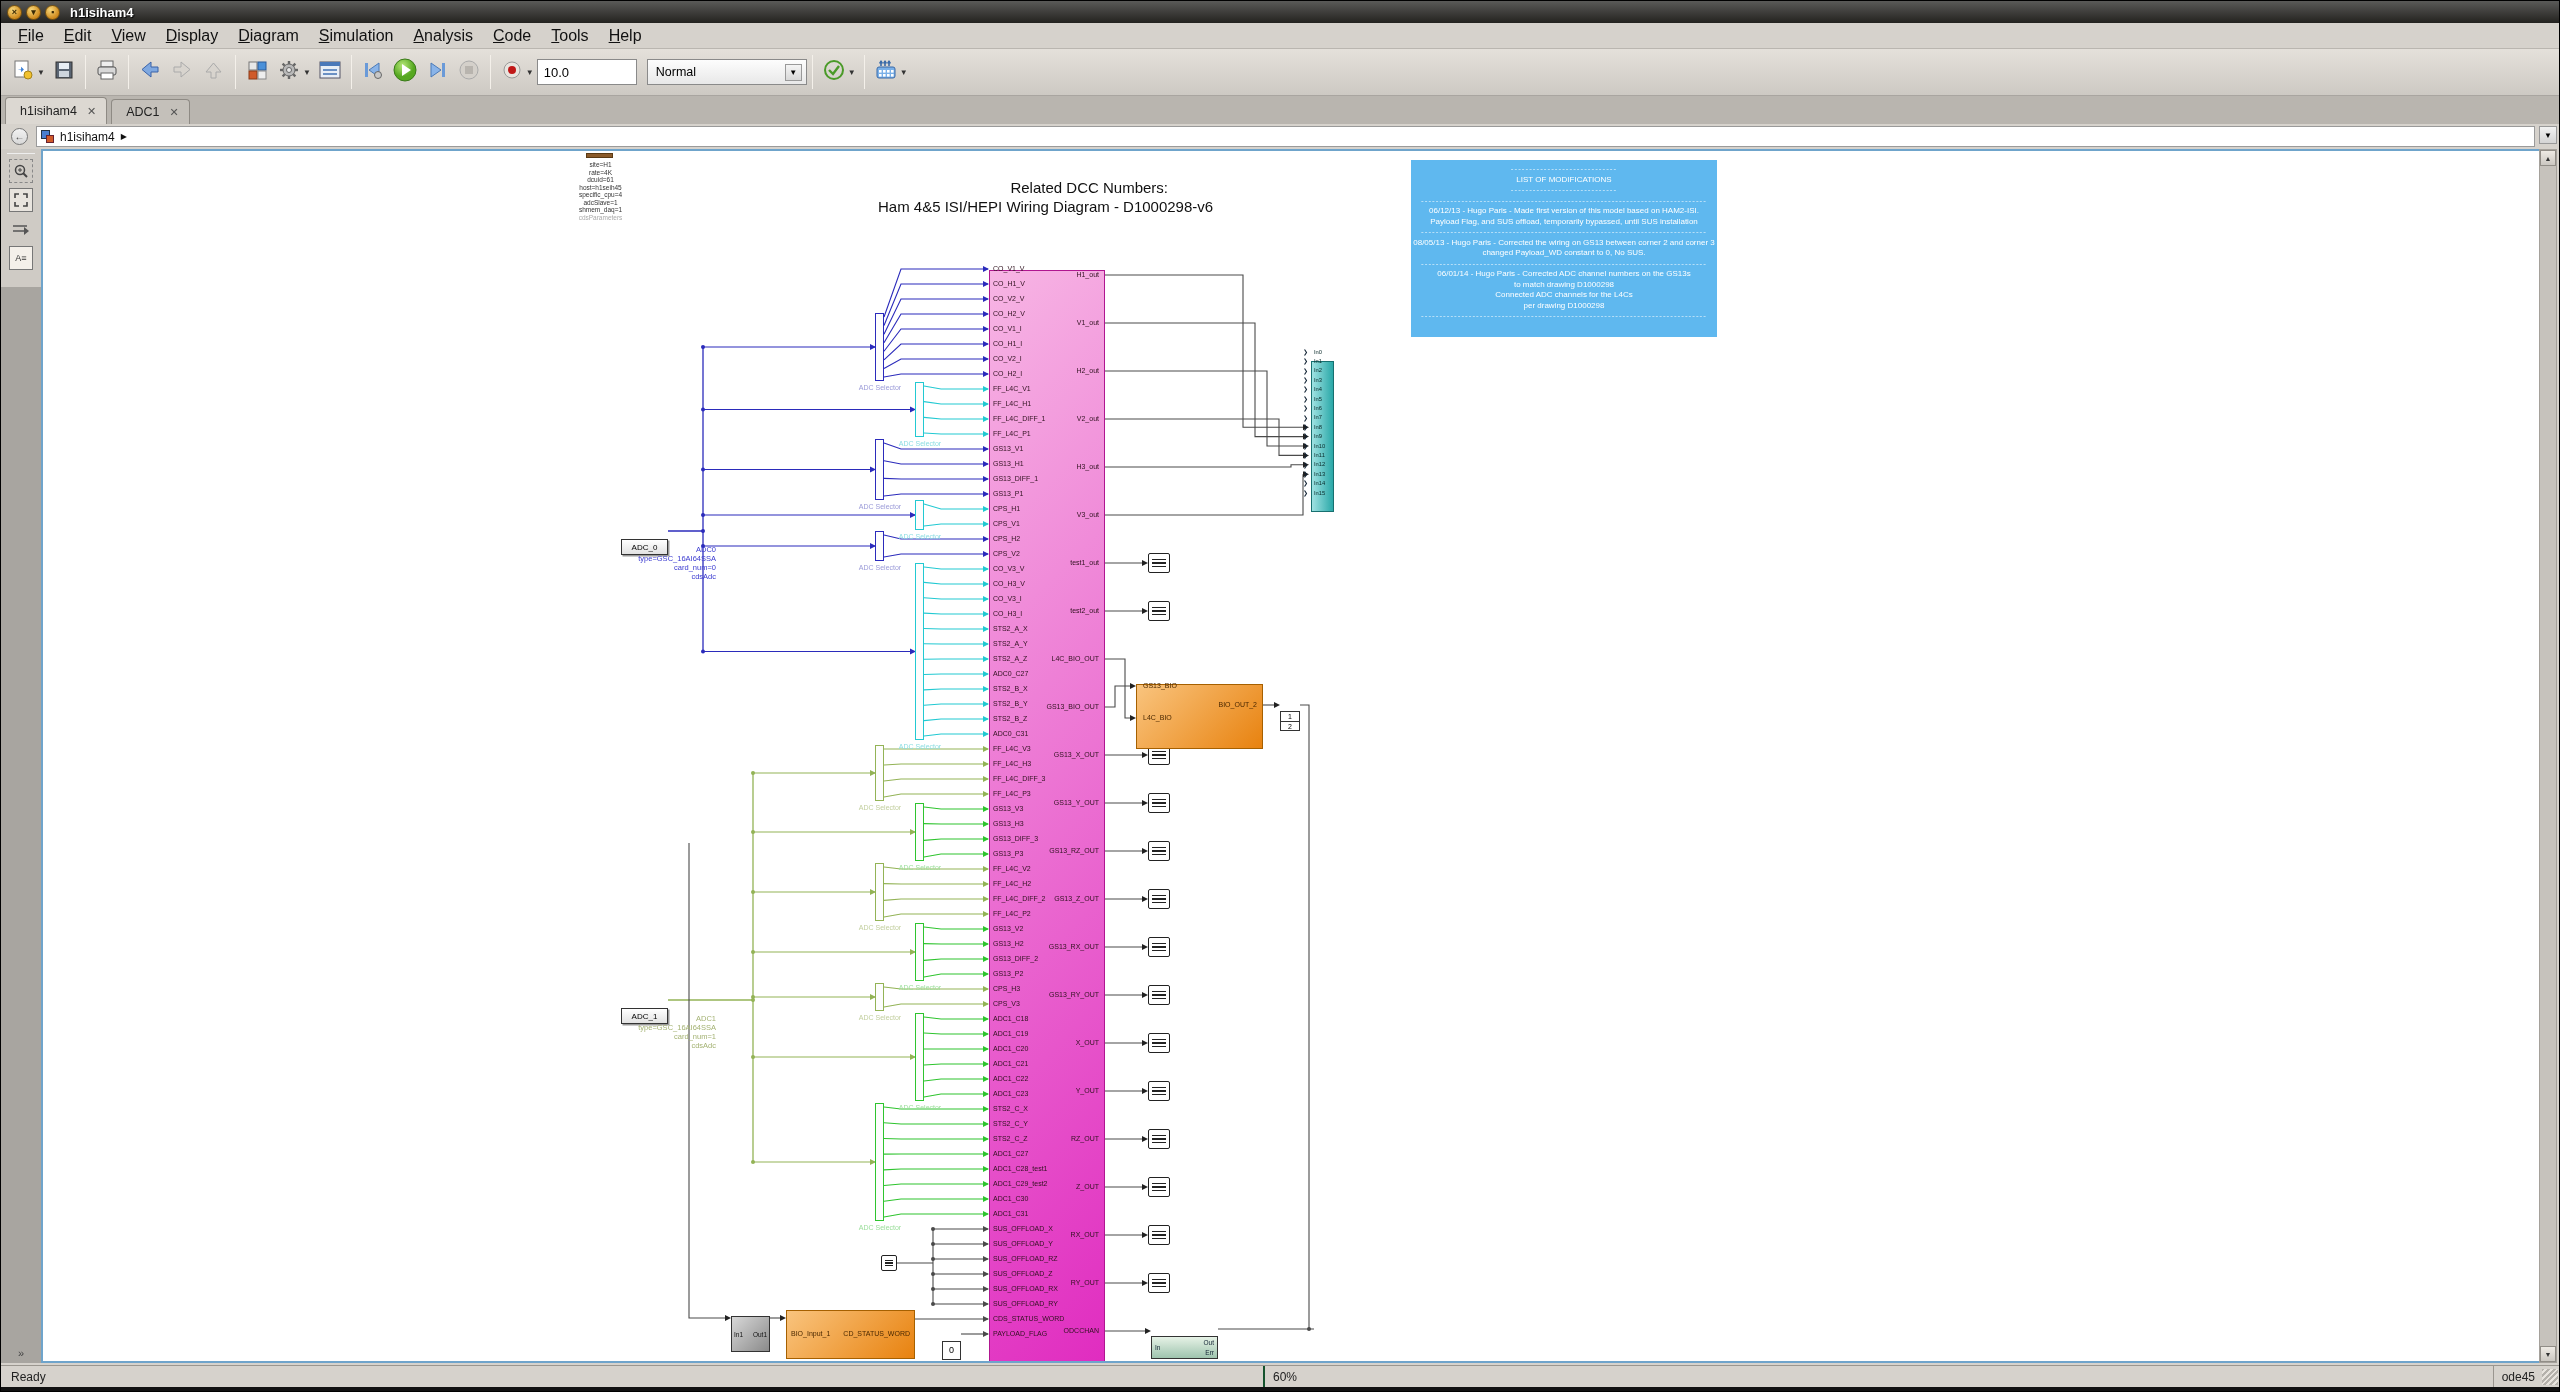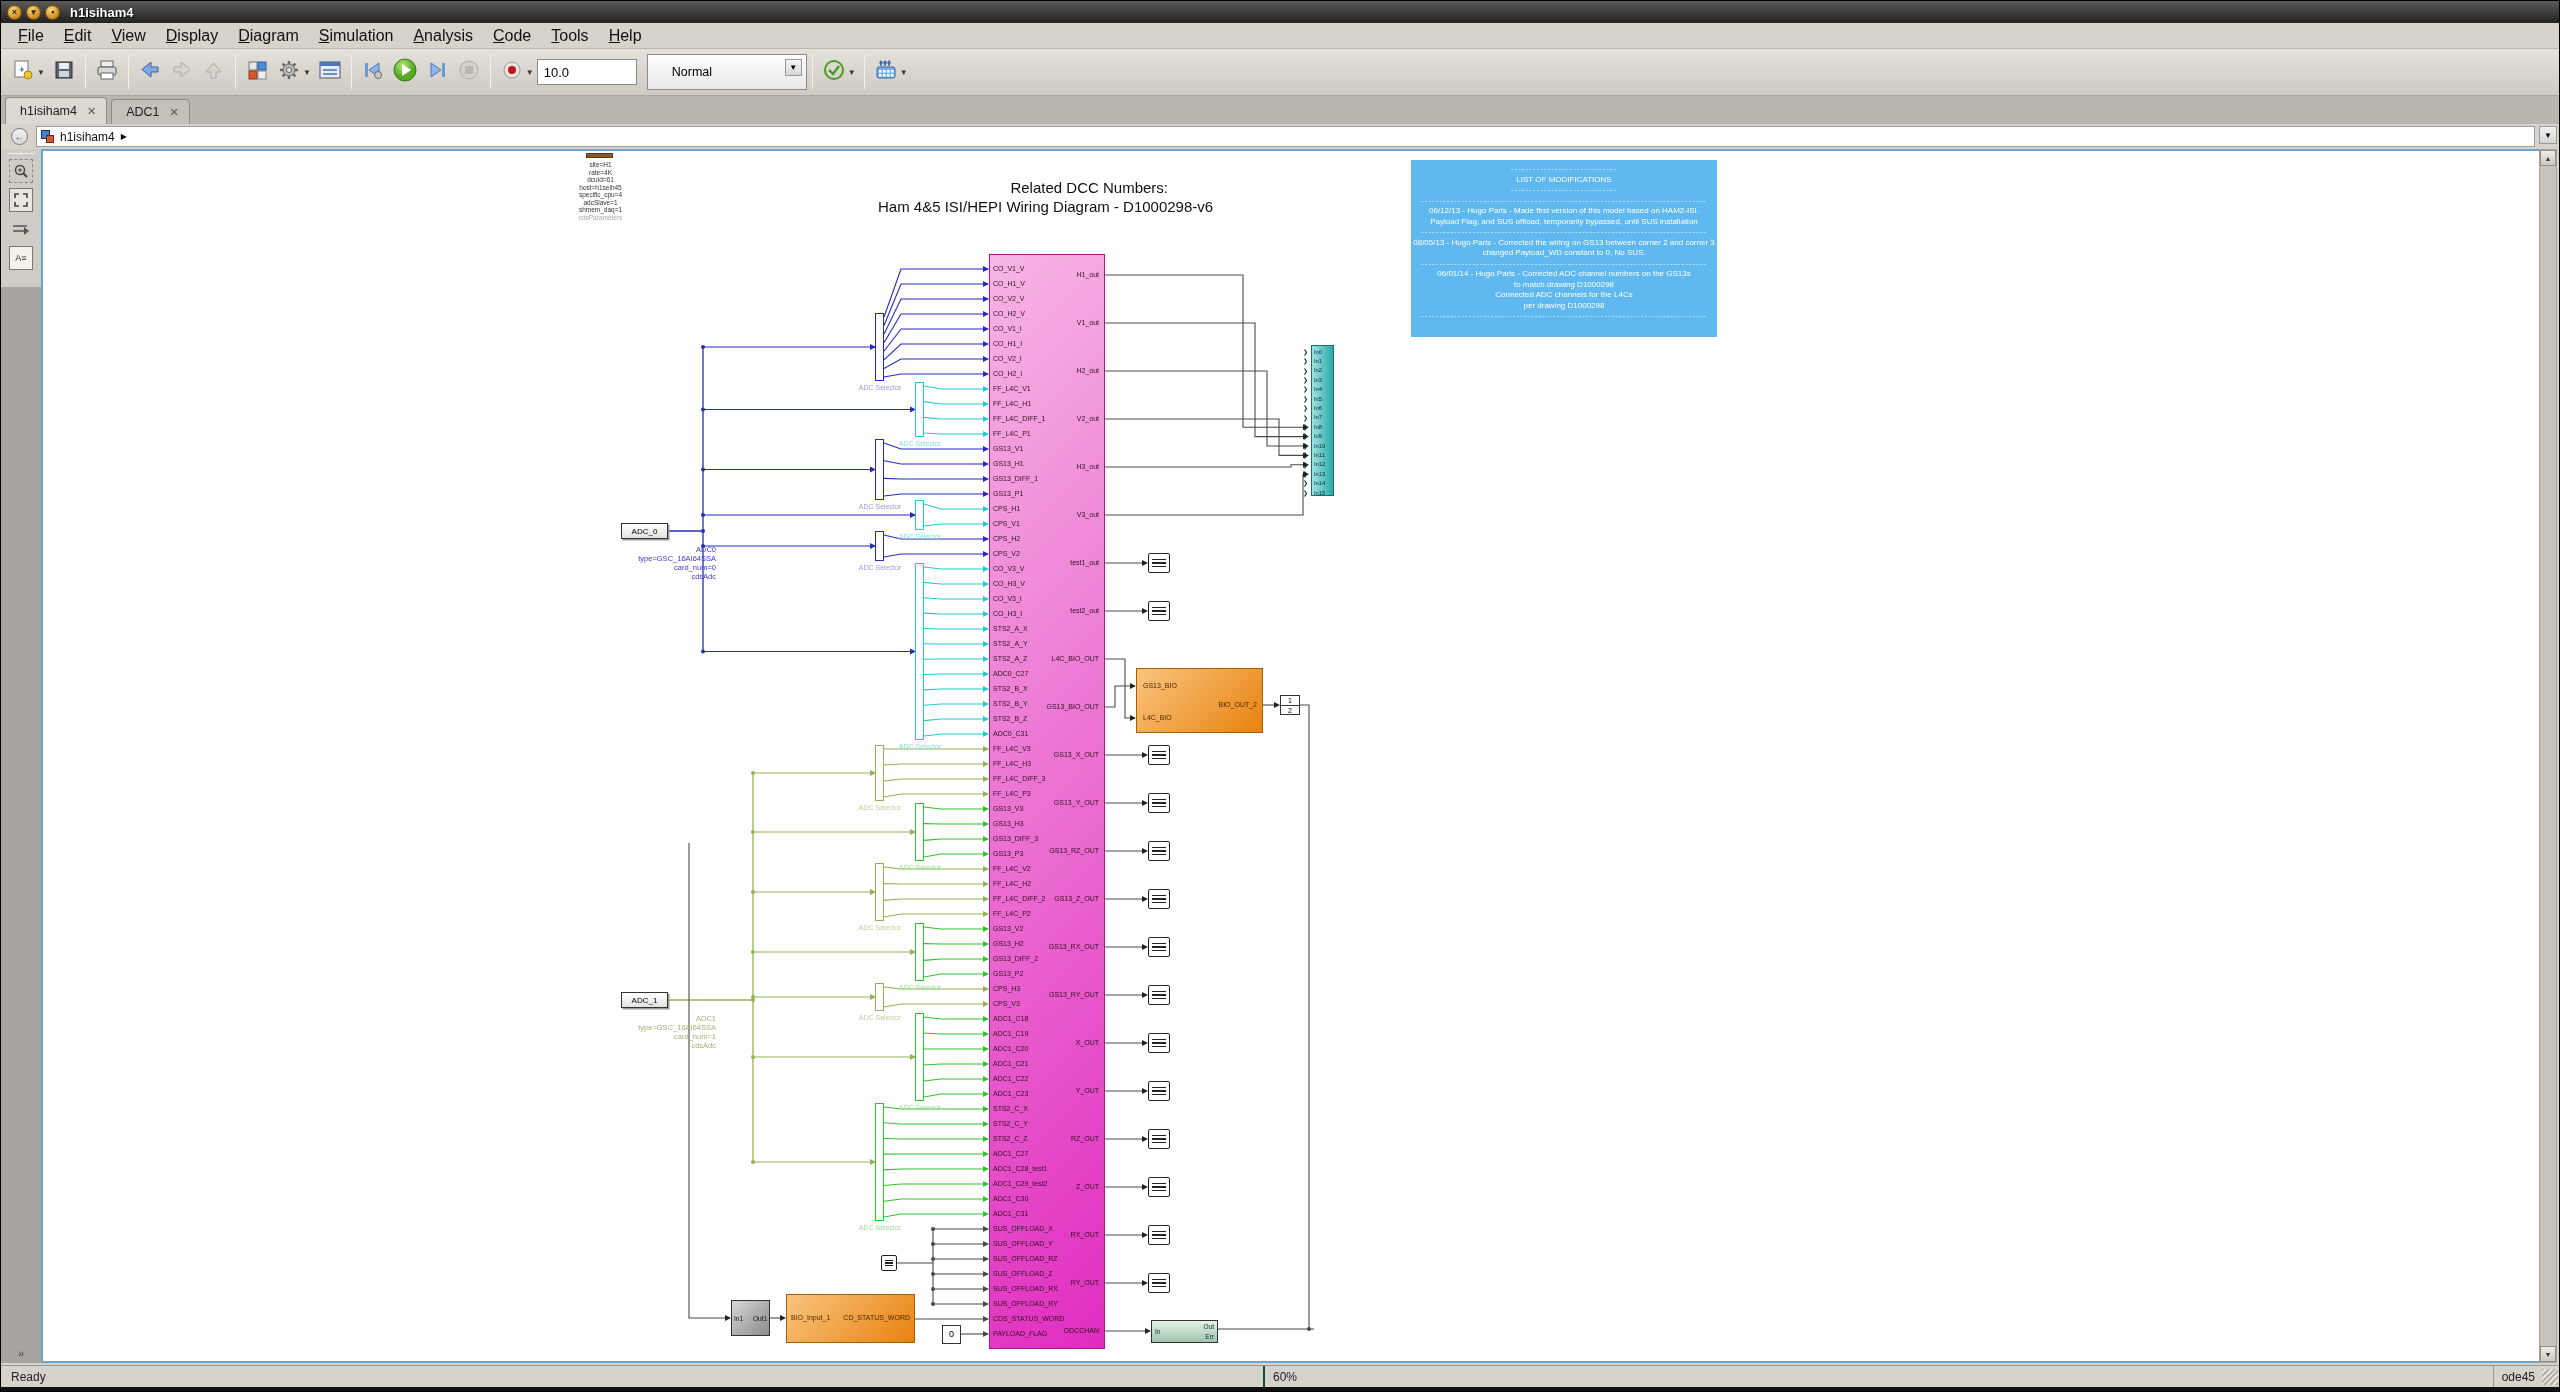--- a/index.html
+++ b/index.html
@@ -21,22 +21,22 @@
   .menuitem:first-letter { text-decoration:underline; }
 
   
   .toolbar { position:absolute; left:0; top:48px; width:100%; height:47px; background:linear-gradient(#e4e0da,#cdc9c3);
     display:flex; align-items:center; padding-left:6px; border-bottom:1px solid #a9a5a0; }
   .tb-btn { width:32px; height:32px; border-radius:3px; display:flex; align-items:center; justify-content:center; }
   .tb-dd { font-size:8px; color:#333; margin:0 3px 0 -2px; }
   .tb-sep { width:1px; height:34px; background:#aaa6a0; border-right:1px solid #f4f0ea; margin:0 5px; }
   .tb-input { width:100px; height:26px; border:1px solid #8a8a8a; background:#fff; font-size:13px; padding:2px 6px;
     font-family:"Liberation Sans",sans-serif; }
-  .tb-combo { width:160px; height:36px; border:1px solid #8a8a8a; background:linear-gradient(#fdfdfd,#e8e8e8);
-    font-size:12.5px; display:flex; align-items:center; padding-left:24px; margin-left:10px; position:relative; }
+  .tb-combo { width:160px; height:26px; border:1px solid #8a8a8a; background:linear-gradient(#fdfdfd,#e8e8e8);
+    font-size:12.5px; display:flex; align-items:center; padding-left:8px; margin-left:10px; position:relative; }
   .tb-combo .arr { position:absolute; right:4px; top:4px; width:17px; height:17px; border:1px solid #999;
     background:linear-gradient(#f4f4f4,#d8d8d8); font-size:8px; text-align:center; line-height:16px; }
 
   
   .tabbar { position:absolute; left:0; top:95px; width:100%; height:28px; background:#b9b5af; display:flex; align-items:flex-end; }
   .tab { height:25px; padding:0 10px 0 14px; display:flex; align-items:center; gap:10px; font-size:12.5px;
     border:1px solid #8e8a84; border-bottom:none; border-radius:4px 4px 0 0; margin-left:4px; background:#c4c0ba; color:#222; }
   .tab.active { background:#dcd8d2; height:27px; }
   .tab .x { color:#555; font-size:11px; }
 
@@ -60,21 +60,21 @@
   .ls-ico { width:24px; height:24px; margin:5px auto; display:flex; align-items:center; justify-content:center; }
   .ls-sep { height:1px; background:#999; margin:4px 6px; border-bottom:1px solid #eee; }
   .ls-more { position:absolute; bottom:4px; left:0; width:100%; text-align:center; color:#444; font-size:11px; }
 
   
   .canvas { position:absolute; left:40px; top:148px; width:2500px; height:1214px; background:#fff;
     border:2px solid #6fa4cb; overflow:hidden; }
   .abs { position:absolute; }
   .h1 { font-size:15px; color:#111; }
   .tiny { font-size:6.5px; color:#333; line-height:7.5px; text-align:center; }
-  .blk { position:absolute; border:1px solid #333; }
+  .blk { position:absolute; border:1px solid #333;margin-top:16px; }
   .portlabel { position:absolute; font-size:7px; color:#30121f; white-space:nowrap; line-height:8px; }
   .sel-label { position:absolute; font-size:7px; white-space:nowrap; }
   .modsbox { position:absolute; background:#5fb8ef; color:#fff; font-size:8px; text-align:center; line-height:10.5px;
     padding-top:4px; }
   .modsbox .dash { opacity:.85; letter-spacing:1px; }
   .listblk { position:absolute; width:22px; height:20px; background:#fff; border:1.5px solid #222; border-radius:2px;
     display:flex; flex-direction:column; justify-content:space-evenly; padding:3px 3px; }
   .listblk i { display:block; height:1.5px; background:#222; }
   .caption { position:absolute; text-align:right; font-size:7.5px; line-height:9px; white-space:nowrap; }
 

